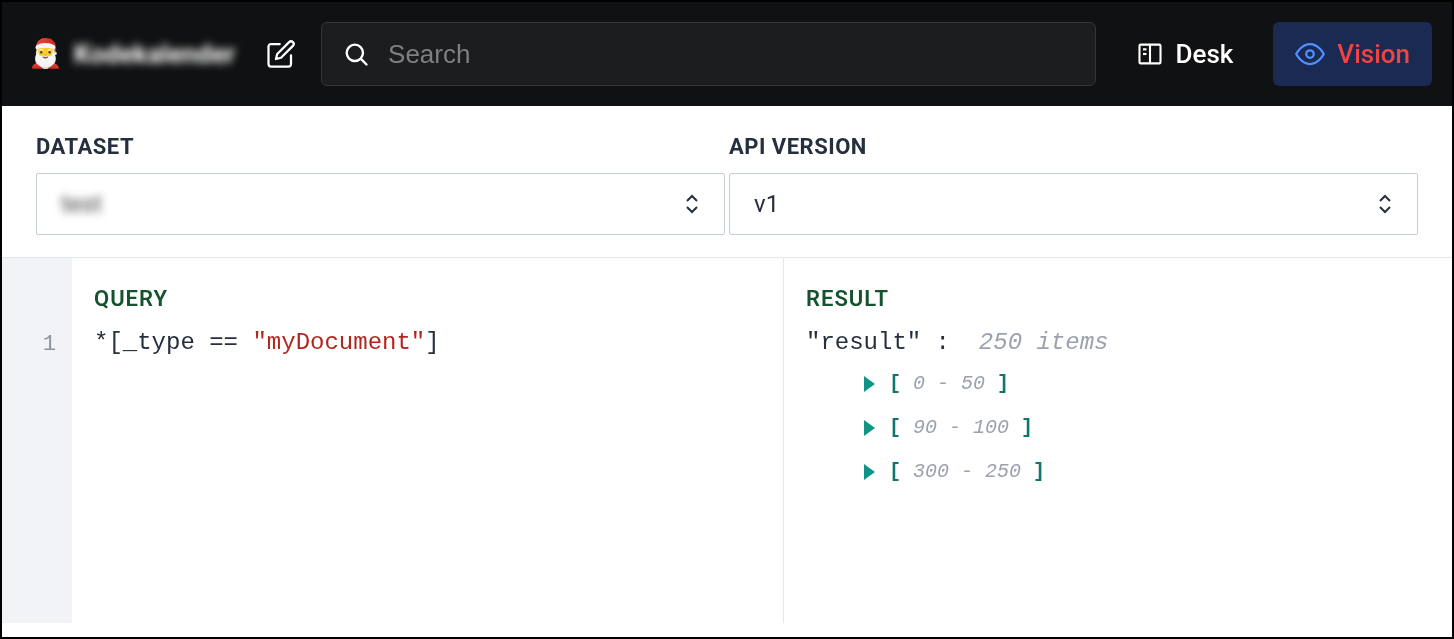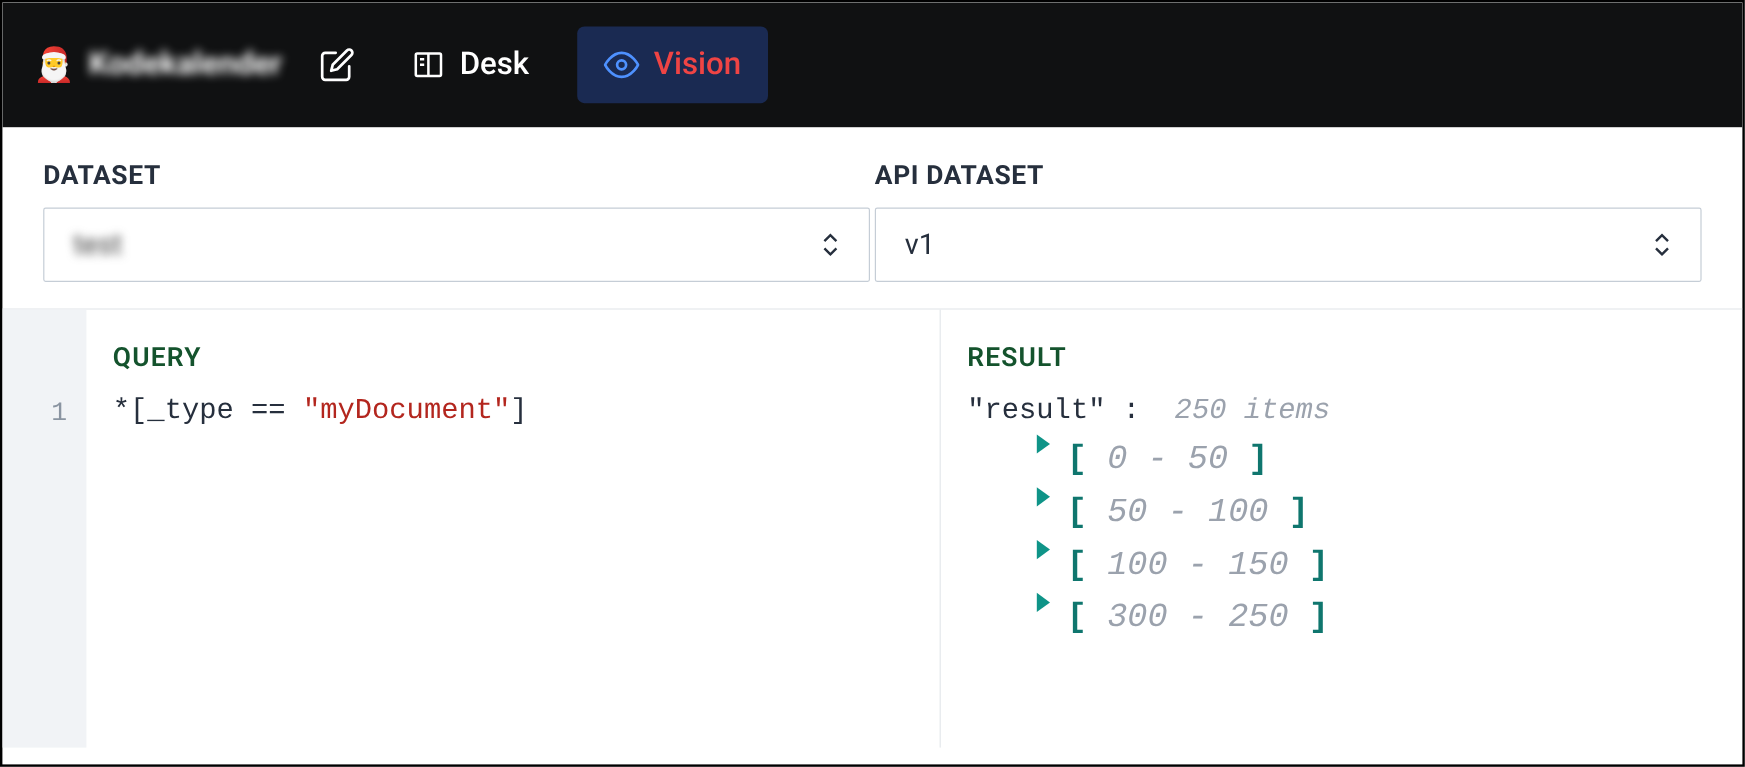--- a/index.html
+++ b/index.html
@@ -167,24 +167,24 @@
     color: #262f3d;
     margin-bottom: 6px;
   }
   .result-key { color: #262f3d; }
   .muted-italic { color: #9ba2ad; font-style: italic; }
   .result-children {
     padding-left: 58px;
   }
   .result-row {
     display: flex;
-    align-items: flex-start;
+    align-items: center;
     gap: 14px;
     font-family: "SFMono-Regular", Consolas, "Liberation Mono", Menlo, monospace;
-    font-size: 28px;
+    font-size: 20px;
     line-height: 44px;
     cursor: pointer;
   }
   .tri {
     width: 0; height: 0;
     border-top: 8px solid transparent;
     border-bottom: 8px solid transparent;
     border-left: 11px solid #0f9488;
   }
   .bracket { color: #0f766e; font-weight: 600; }
@@ -196,20 +196,27 @@
 <div class="topbar">
   <div class="brand">
     <span class="brand-icon">🎅</span>
     <span class="brand-name">Kodekalender</span>
   </div>
   <div class="edit-btn">
     <svg width="30" height="30" viewBox="0 0 24 24" fill="none" stroke="currentColor" stroke-width="1.8" stroke-linecap="round" stroke-linejoin="round">
         <path d="M11 4H4a2 2 0 0 0-2 2v14a2 2 0 0 0 2 2h14a2 2 0 0 0 2-2v-7"></path>
         <path d="M18.5 2.5a2.1 2.1 0 0 1 3 3L12 15l-4 1 1-4 9.5-9.5z"></path>
       </svg>
+  </div>
+  <div class="search-box">
+    <svg width="28" height="28" viewBox="0 0 24 24" fill="none" stroke="currentColor" stroke-width="2" stroke-linecap="round">
+        <circle cx="11" cy="11" r="7"></circle>
+        <line x1="21" y1="21" x2="16.65" y2="16.65"></line>
+      </svg>
+    <input class="search-input" placeholder="Search" style="">
   </div>
   <div class="nav-btn">
     <svg width="28" height="28" viewBox="0 0 24 24" fill="none" stroke="currentColor" stroke-width="1.8">
         <rect x="3" y="4" width="18" height="16" rx="1"></rect>
         <line x1="12" y1="4" x2="12" y2="20"></line>
         <line x1="6" y1="8" x2="9" y2="8"></line>
         <line x1="6" y1="12" x2="9" y2="12"></line>
       </svg>
     <span>Desk</span>
   </div>
@@ -231,21 +238,21 @@
         <svg width="16" height="10" viewBox="0 0 16 10" fill="none" stroke="currentColor" stroke-width="2">
             <path d="M3 7 L8 2 L13 7"></path>
           </svg>
         <svg width="16" height="10" viewBox="0 0 16 10" fill="none" stroke="currentColor" stroke-width="2">
             <path d="M3 3 L8 8 L13 3"></path>
           </svg>
       </span>
     </div>
   </div>
   <div class="control-group">
-    <div class="control-label">API DATASET</div>
+    <div class="control-label">API VERSION</div>
     <div class="select-box">
       <span>v1</span>
       <span class="chevrons">
         <svg width="16" height="10" viewBox="0 0 16 10" fill="none" stroke="currentColor" stroke-width="2">
             <path d="M3 7 L8 2 L13 7"></path>
           </svg>
         <svg width="16" height="10" viewBox="0 0 16 10" fill="none" stroke="currentColor" stroke-width="2">
             <path d="M3 3 L8 8 L13 3"></path>
           </svg>
       </span>
@@ -269,25 +276,21 @@
     <div class="result-line">
       <span class="result-key">"result"</span><span> : </span>&nbsp;<span class="muted-italic">250 items</span>
     </div>
     <div class="result-children" id="result-children">
         <div class="result-row">
           <span class="tri"></span>
           <span><span class="bracket">[</span> <span class="range">0 - 50</span> <span class="bracket">]</span></span>
         </div>
         <div class="result-row">
           <span class="tri"></span>
-          <span><span class="bracket">[</span> <span class="range">50 - 100</span> <span class="bracket">]</span></span>
-        </div>
-        <div class="result-row">
-          <span class="tri"></span>
-          <span><span class="bracket">[</span> <span class="range">100 - 150</span> <span class="bracket">]</span></span>
+          <span><span class="bracket">[</span> <span class="range">90 - 100</span> <span class="bracket">]</span></span>
         </div>
         <div class="result-row">
           <span class="tri"></span>
           <span><span class="bracket">[</span> <span class="range">300 - 250</span> <span class="bracket">]</span></span>
         </div>
       </div>
   </div>
 </div>
 
 </body></html>

